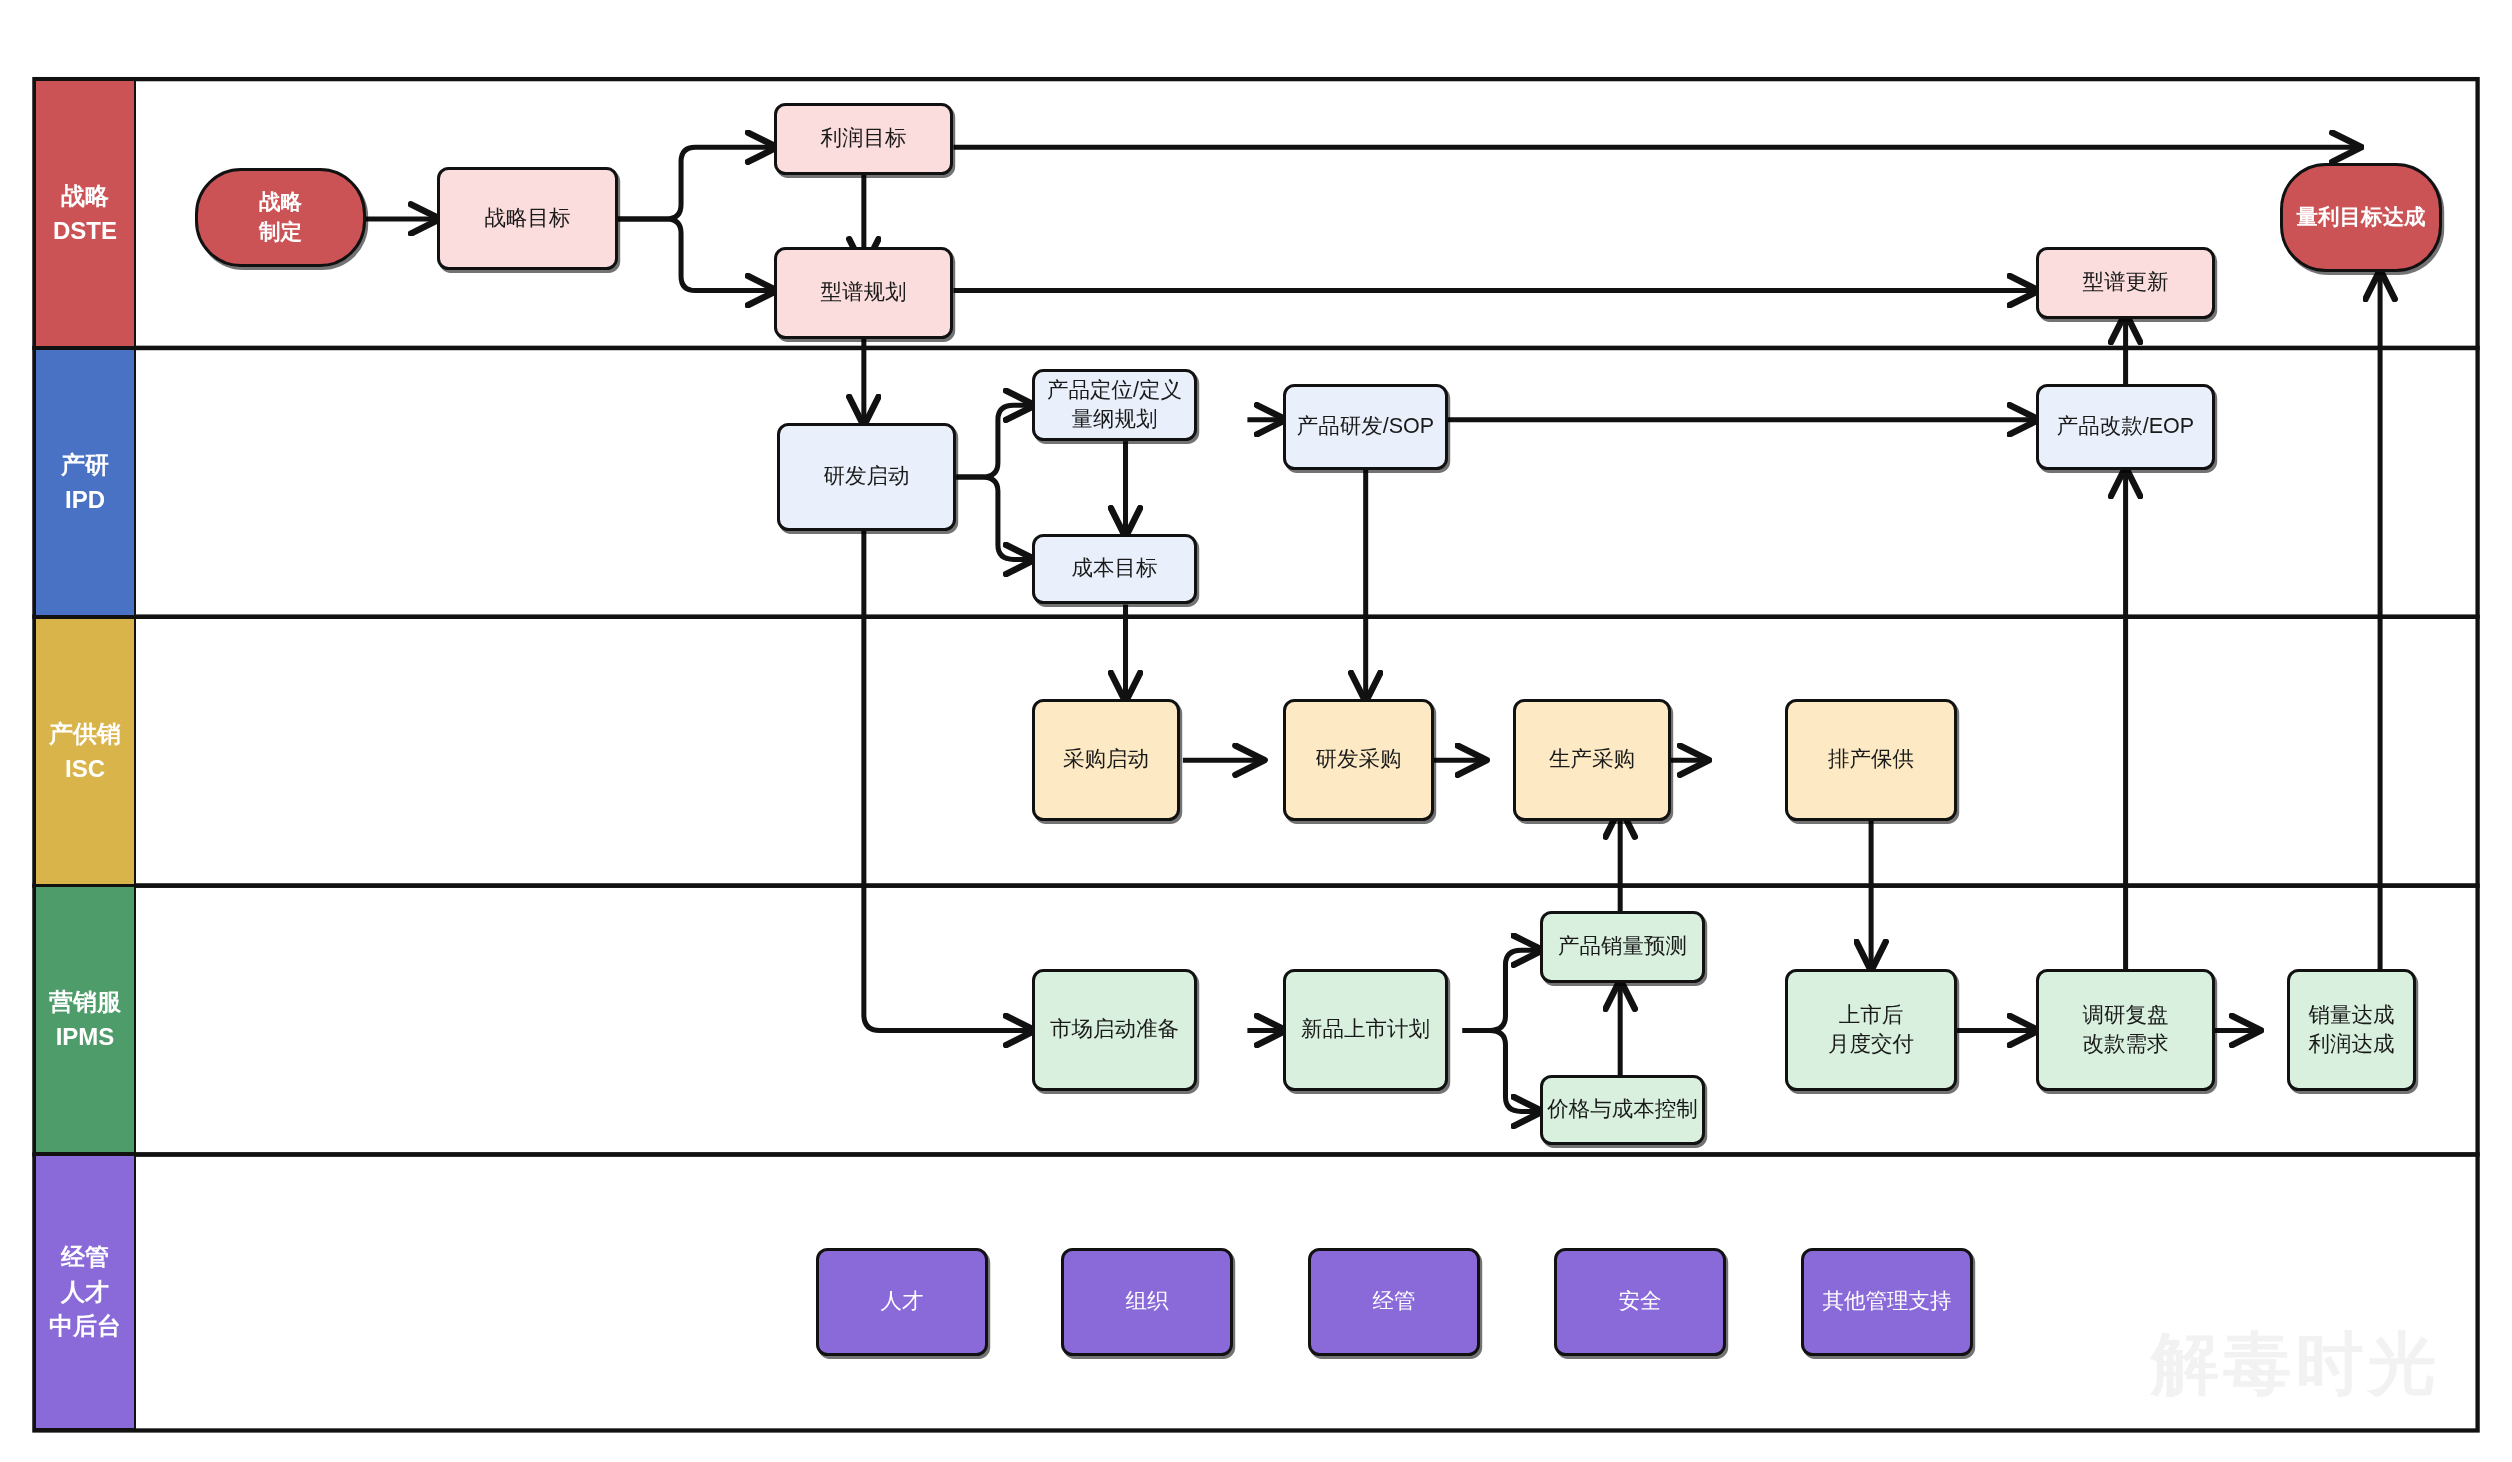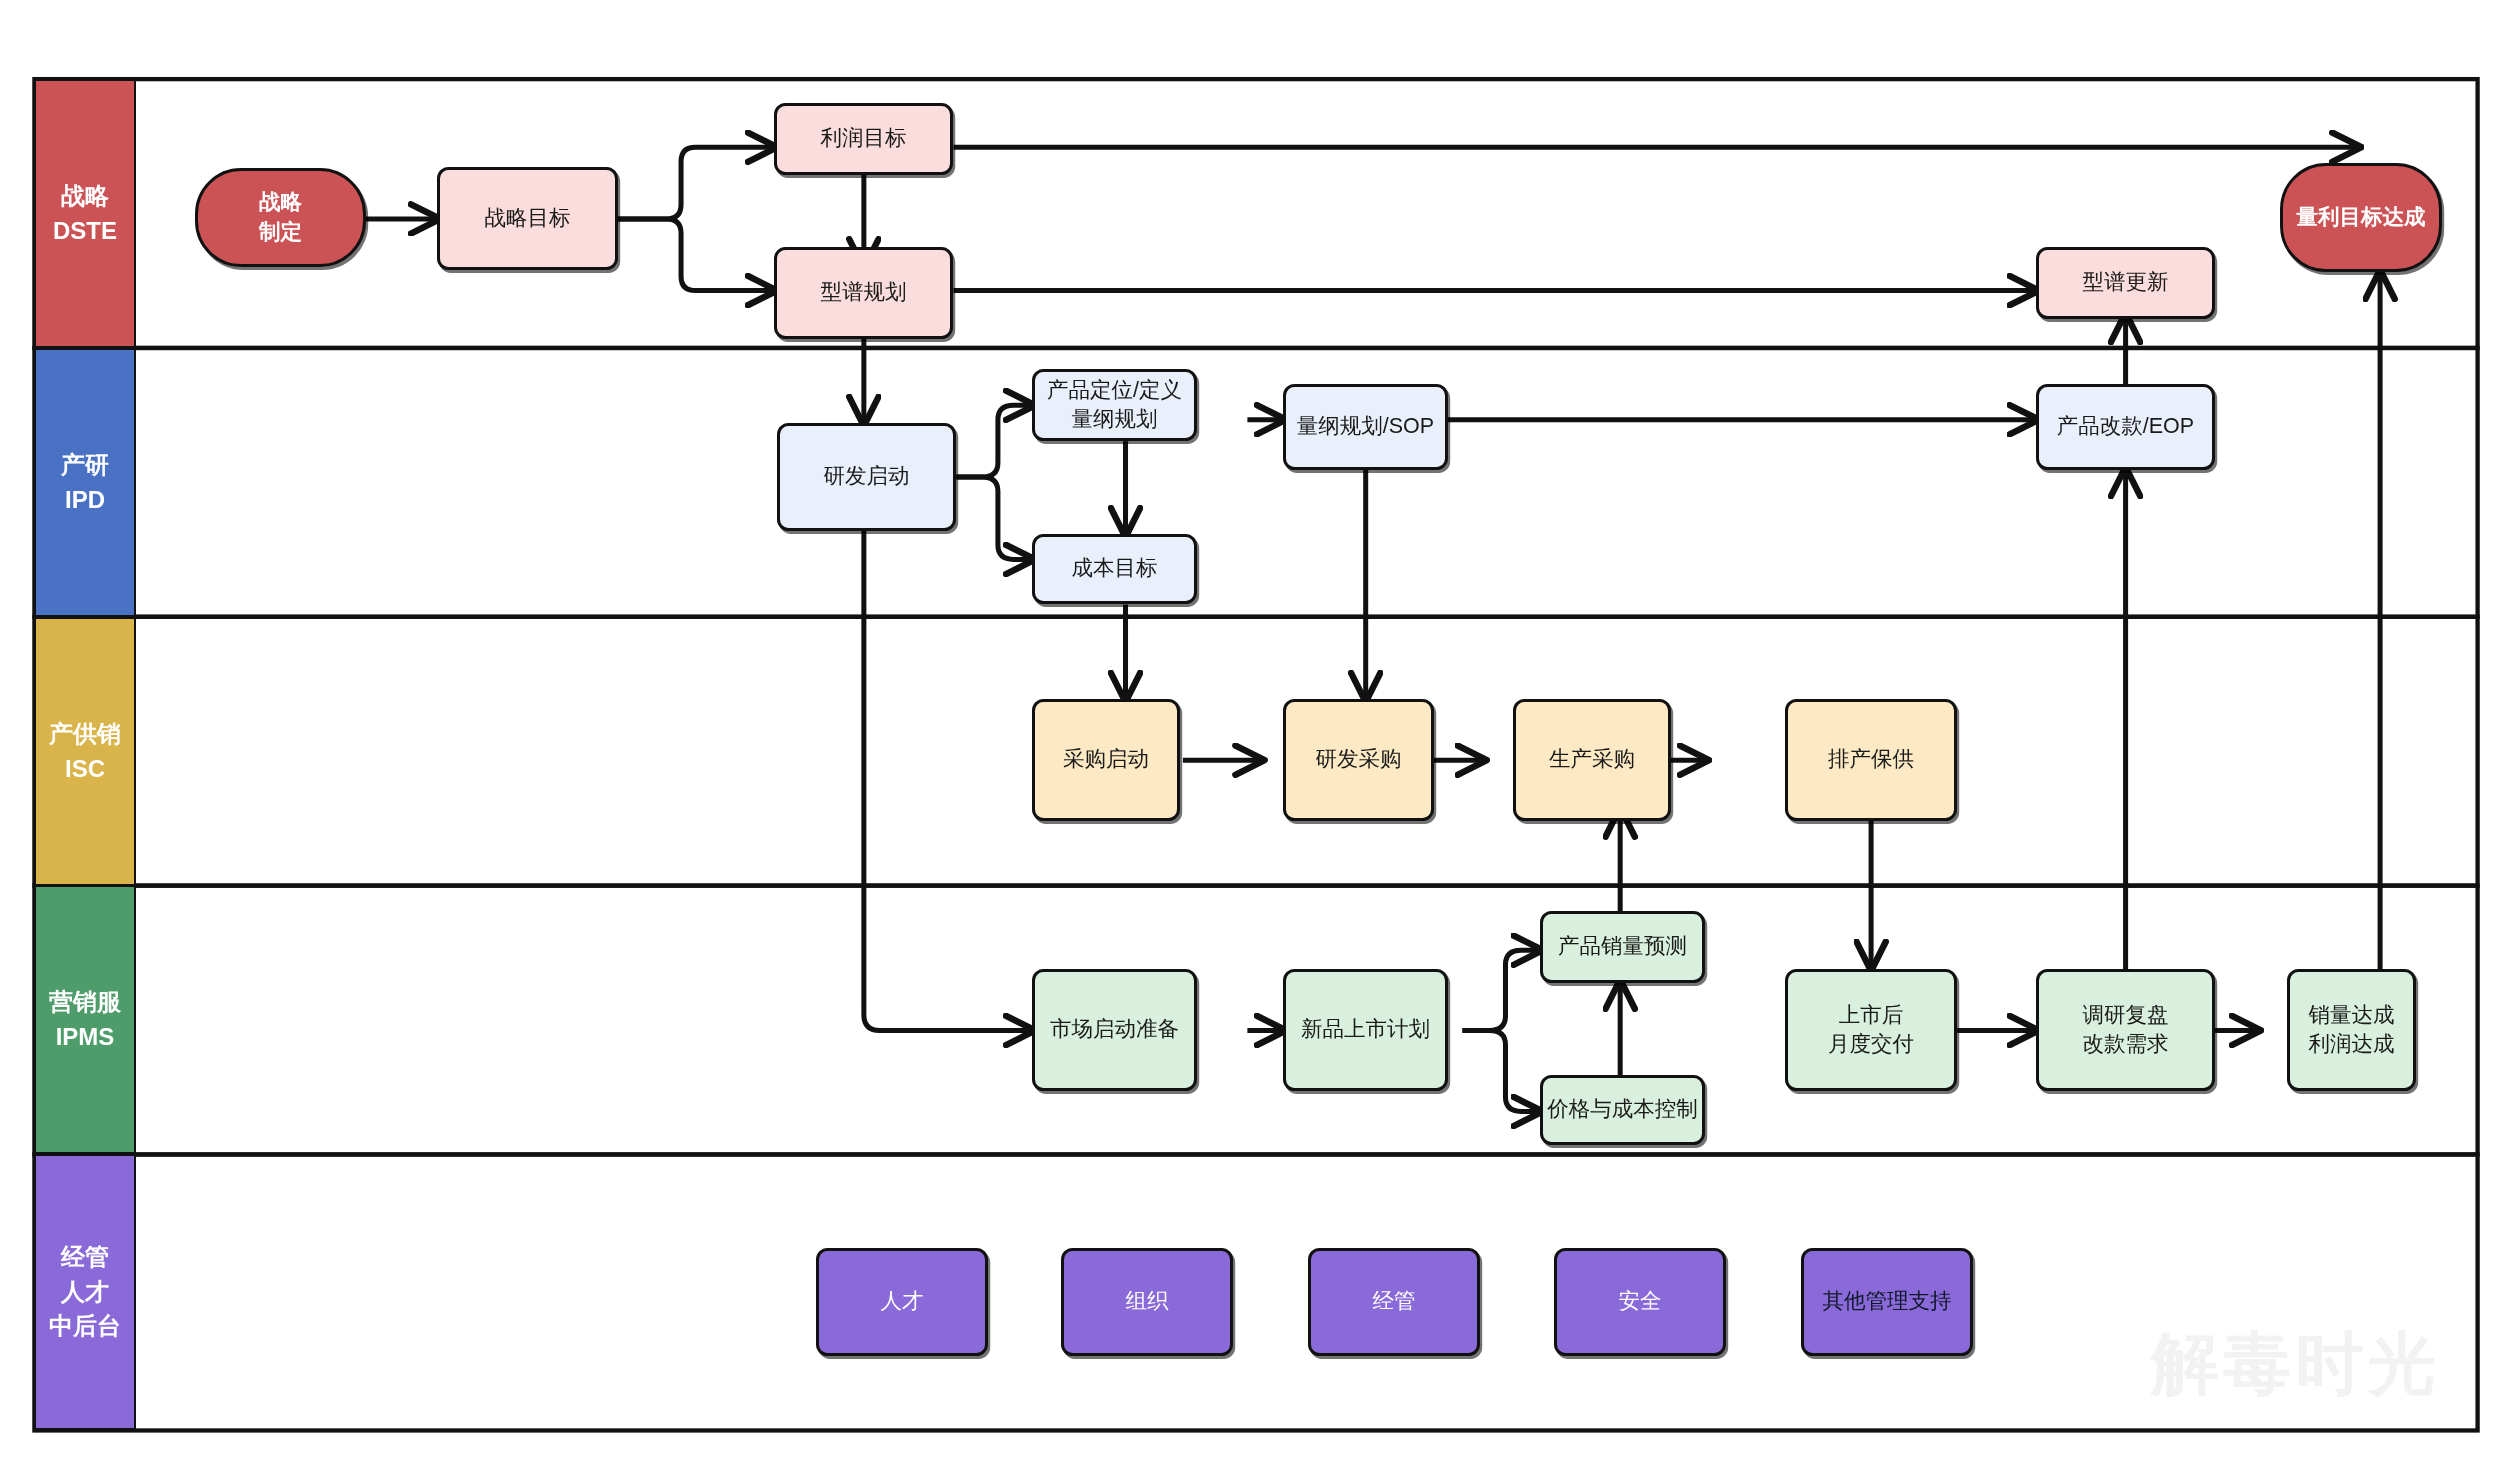--- a/index.html
+++ b/index.html
@@ -108,38 +108,38 @@
   <div class="node oval" style="left:195px;top:168px;width:171px;height:99px;background:#cb5356;">战略<br>制定</div>
   <div class="node" style="left:437px;top:167px;width:181px;height:103px;background:#fbdddd;">战略目标</div>
   <div class="node" style="left:774px;top:103px;width:179px;height:72px;background:#fbdddd;">利润目标</div>
   <div class="node" style="left:774px;top:247px;width:179px;height:92px;background:#fbdddd;">型谱规划</div>
   <div class="node" style="left:2036px;top:247px;width:179px;height:72px;background:#fbdddd;">型谱更新</div>
   <div class="node oval" style="left:2280px;top:163px;width:162px;height:109px;background:#cb5356;">量利目标达成</div>
 
   <div class="node" style="left:777px;top:423px;width:179px;height:108px;background:#eaf0fb;">研发启动</div>
   <div class="node" style="left:1032px;top:369px;width:165px;height:72px;background:#eaf0fb;">产品定位/定义<br>量纲规划</div>
   <div class="node" style="left:1032px;top:534px;width:165px;height:70px;background:#eaf0fb;">成本目标</div>
-  <div class="node" style="left:1283px;top:384px;width:165px;height:86px;background:#eaf0fb;">量纲规划/SOP</div>
+  <div class="node" style="left:1283px;top:384px;width:165px;height:86px;background:#eaf0fb;">产品研发/SOP</div>
   <div class="node" style="left:2036px;top:384px;width:179px;height:86px;background:#eaf0fb;">产品改款/EOP</div>
 
   <div class="node" style="left:1032px;top:699px;width:148px;height:122px;background:#fdeac4;text-align:center;">采购启动</div>
   <div class="node" style="left:1283px;top:699px;width:151px;height:122px;background:#fdeac4;">研发采购</div>
   <div class="node" style="left:1513px;top:699px;width:158px;height:122px;background:#fdeac4;">生产采购</div>
   <div class="node" style="left:1785px;top:699px;width:172px;height:122px;background:#fdeac4;">排产保供</div>
 
   <div class="node" style="left:1032px;top:969px;width:165px;height:122px;background:#d8f0dd;">市场启动准备</div>
   <div class="node" style="left:1283px;top:969px;width:165px;height:122px;background:#d8f0dd;">新品上市计划</div>
   <div class="node" style="left:1540px;top:911px;width:165px;height:72px;background:#d8f0dd;">产品销量预测</div>
   <div class="node" style="left:1540px;top:1075px;width:165px;height:70px;background:#d8f0dd;">价格与成本控制</div>
   <div class="node" style="left:1785px;top:969px;width:172px;height:122px;background:#d8f0dd;">上市后<br>月度交付</div>
   <div class="node" style="left:2036px;top:969px;width:179px;height:122px;background:#d8f0dd;">调研复盘<br>改款需求</div>
   <div class="node" style="left:2287px;top:969px;width:129px;height:122px;background:#d8f0dd;">销量达成<br>利润达成</div>
 
   <div class="node" style="left:816px;top:1248px;width:172px;height:108px;background:#8a6ad8;color:#ffffff;">人才</div>
   <div class="node" style="left:1061px;top:1248px;width:172px;height:108px;background:#8a6ad8;color:#ffffff;">组织</div>
   <div class="node" style="left:1308px;top:1248px;width:172px;height:108px;background:#8a6ad8;color:#ffffff;">经管</div>
   <div class="node" style="left:1554px;top:1248px;width:172px;height:108px;background:#8a6ad8;color:#ffffff;">安全</div>
-  <div class="node" style="left:1801px;top:1248px;width:172px;height:108px;background:#8a6ad8;color:#0f172a;">其他管理支持</div>
+  <div class="node" style="left:1801px;top:1248px;width:172px;height:108px;background:#8a6ad8;color:#ffffff;">其他管理支持</div>
 
   <div class="watermark" style="left:2151px;top:1319px;">解毒时光</div>
 
 </div>
 
 
 </body></html>

